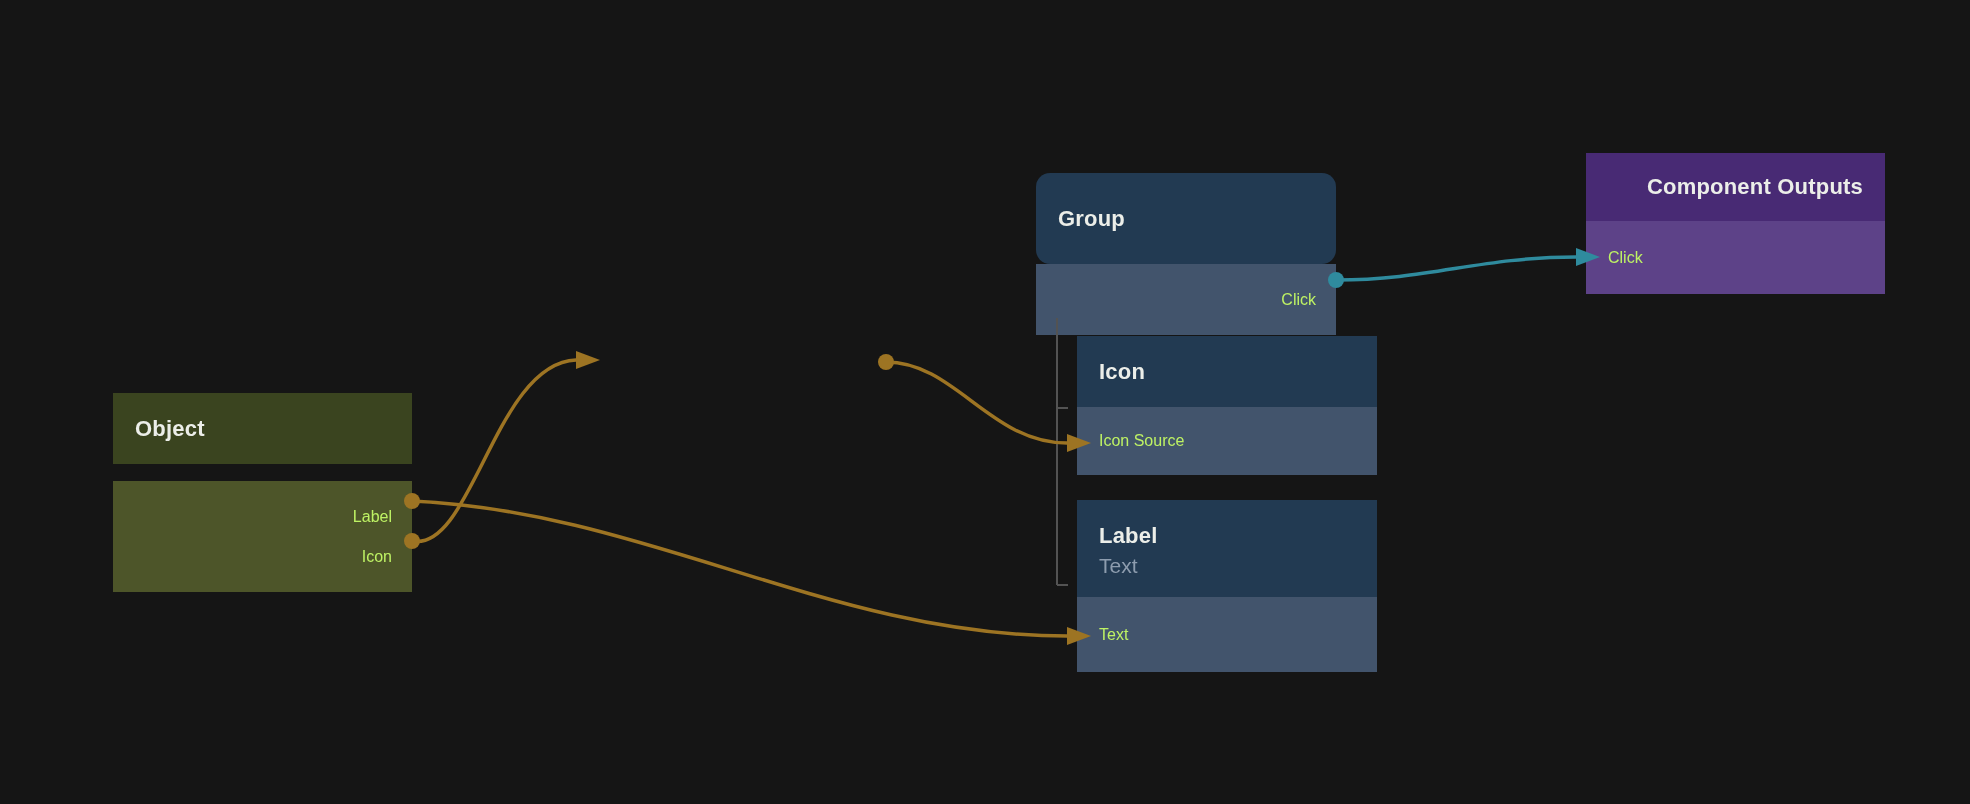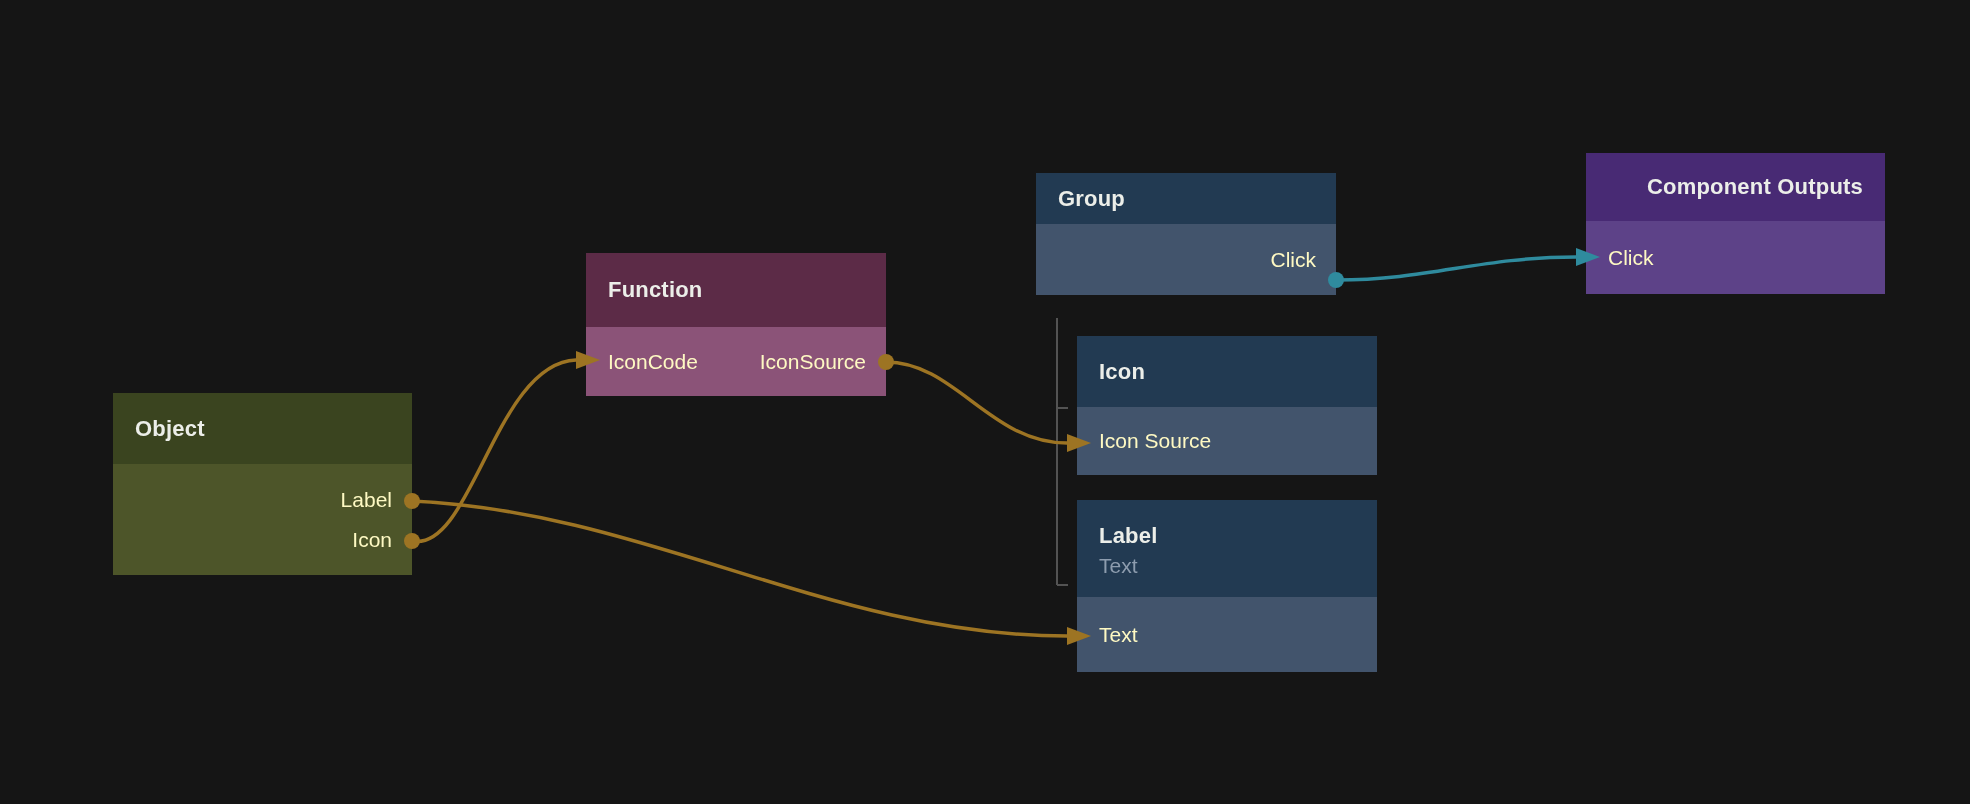--- a/index.html
+++ b/index.html
@@ -46,69 +46,58 @@
     display: flex;
     flex-direction: column;
     justify-content: center;
   }
 
   .port-row {
     display: flex;
     align-items: center;
     height: 40px;
     padding: 0 20px 0 22px;
-    font-size: 21px;
-    color: #fef9c3;
+    font-size: 16px;
+    color: #bef264;
     white-space: nowrap;
   }
   .port-row.align-right { justify-content: flex-end; }
   .port-row.split { justify-content: space-between; }
 
   #edge-layer {
     position: absolute;
     left: 0; top: 0;
     width: 1970px; height: 804px;
     z-index: 5;
     pointer-events: none;
   }
   #edge-layer path.edge, #edge-layer circle, #edge-layer polygon { pointer-events: auto; }
 </style>
 </head>
 <body>
 
 <div id="canvas" style="background: rgb(21, 21, 21);">
 
-  <div class="node" style="left:113px; top:393px; width:299px;">
+  <div class="node" style="left:113px; top:393px; width:299px;gap:17px;">
     <div class="node-header" style="height: 71px; background: rgb(58, 68, 31);">
       <div class="node-title">Object</div>
     </div>
     <div class="node-body" style="height: 111px; background: rgb(77, 85, 41);">
       <div class="port-row align-right">
         <span>Label</span>
       </div>
       <div class="port-row align-right">
         <span>Icon</span>
       </div>
     </div>
   </div>
 
-  <div class="node" style="left:586px; top:253px; width:300px;">
-    <div class="node-header" style="height: 74px; background: rgb(92, 43, 71);">
-      <div class="node-title">Function</div>
-    </div>
-    <div class="node-body" style="height: 69px; background: rgb(139, 83, 120);">
-      <div class="port-row split">
-        <span>IconCode</span>
-        <span>IconSource</span>
-      </div>
-    </div>
-  </div>
 
   <div class="node" style="left:1036px; top:173px; width:300px;">
-    <div class="node-header" style="height: 51px; background: rgb(34, 58, 82);">
+    <div class="node-header" style="height: 91px; background: rgb(34, 58, 82); border-radius: 14px;">
       <div class="node-title">Group</div>
     </div>
     <div class="node-body" style="height: 71px; background: rgb(66, 84, 108);">
       <div class="port-row align-right">
         <span>Click</span>
       </div>
     </div>
   </div>
 
   <div class="node" style="left:1077px; top:336px; width:300px;">

